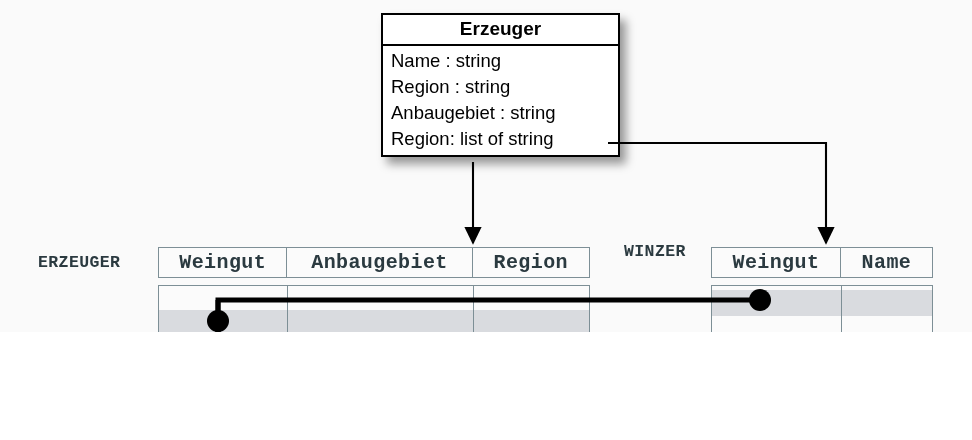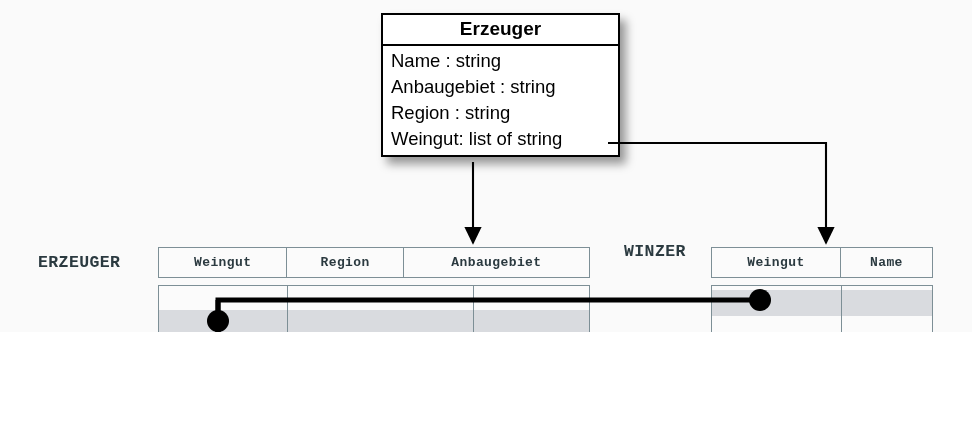--- a/index.html
+++ b/index.html
@@ -79,21 +79,21 @@
     height: 31px;
   }
   .rel-head .cell {
     box-sizing: border-box;
     border-right: 1px solid #7d8f96;
     display: flex;
     align-items: center;
     justify-content: center;
     font-family: "Liberation Mono", monospace;
     font-weight: bold;
-    font-size: 13px;
+    font-size: 20px;
     letter-spacing: 0.4px;
     color: #2b3a40;
     white-space: nowrap;
   }
   .rel-head .cell:last-child { border-right: none; }
 
   .rel-body {
     position: absolute;
     box-sizing: border-box;
     border: 1px solid #7d8f96;
@@ -116,32 +116,32 @@
 </style>
 </head>
 <body>
 
 <div id="canvas">
 
   <div class="uml-box">
     <div class="uml-title">Erzeuger</div>
     <div class="uml-attrs">
       <div class="uml-attr">Name : string</div>
+      <div class="uml-attr">Region : string</div>
       <div class="uml-attr">Anbaugebiet : string</div>
-      <div class="uml-attr">Region : string</div>
-      <div class="uml-attr">Weingut: list of string</div>
+      <div class="uml-attr">Region: list of string</div>
     </div>
   </div>
 
   <div class="rel-label" style="left:38px; top:253px;">ERZEUGER</div>
 
   <div class="rel-head" style="left:158px; top:247px; width:432px;">
     <div class="cell" style="width:129px;">Weingut</div>
+    <div class="cell" style="width:186px;">Anbaugebiet</div>
     <div class="cell" style="width:117px;">Region</div>
-    <div class="cell" style="width:186px;">Anbaugebiet</div>
   </div>
 
   <div class="rel-body" style="left:158px; top:285px; width:432px; height:118px;">
     <div class="band" style="top:24px; height:24px;"></div>
     <div class="colsep" style="left:128px;"></div>
     <div class="colsep" style="left:314px;"></div>
   </div>
 
   <div class="rel-label" style="left:624px; top:242px;">WINZER</div>
 

